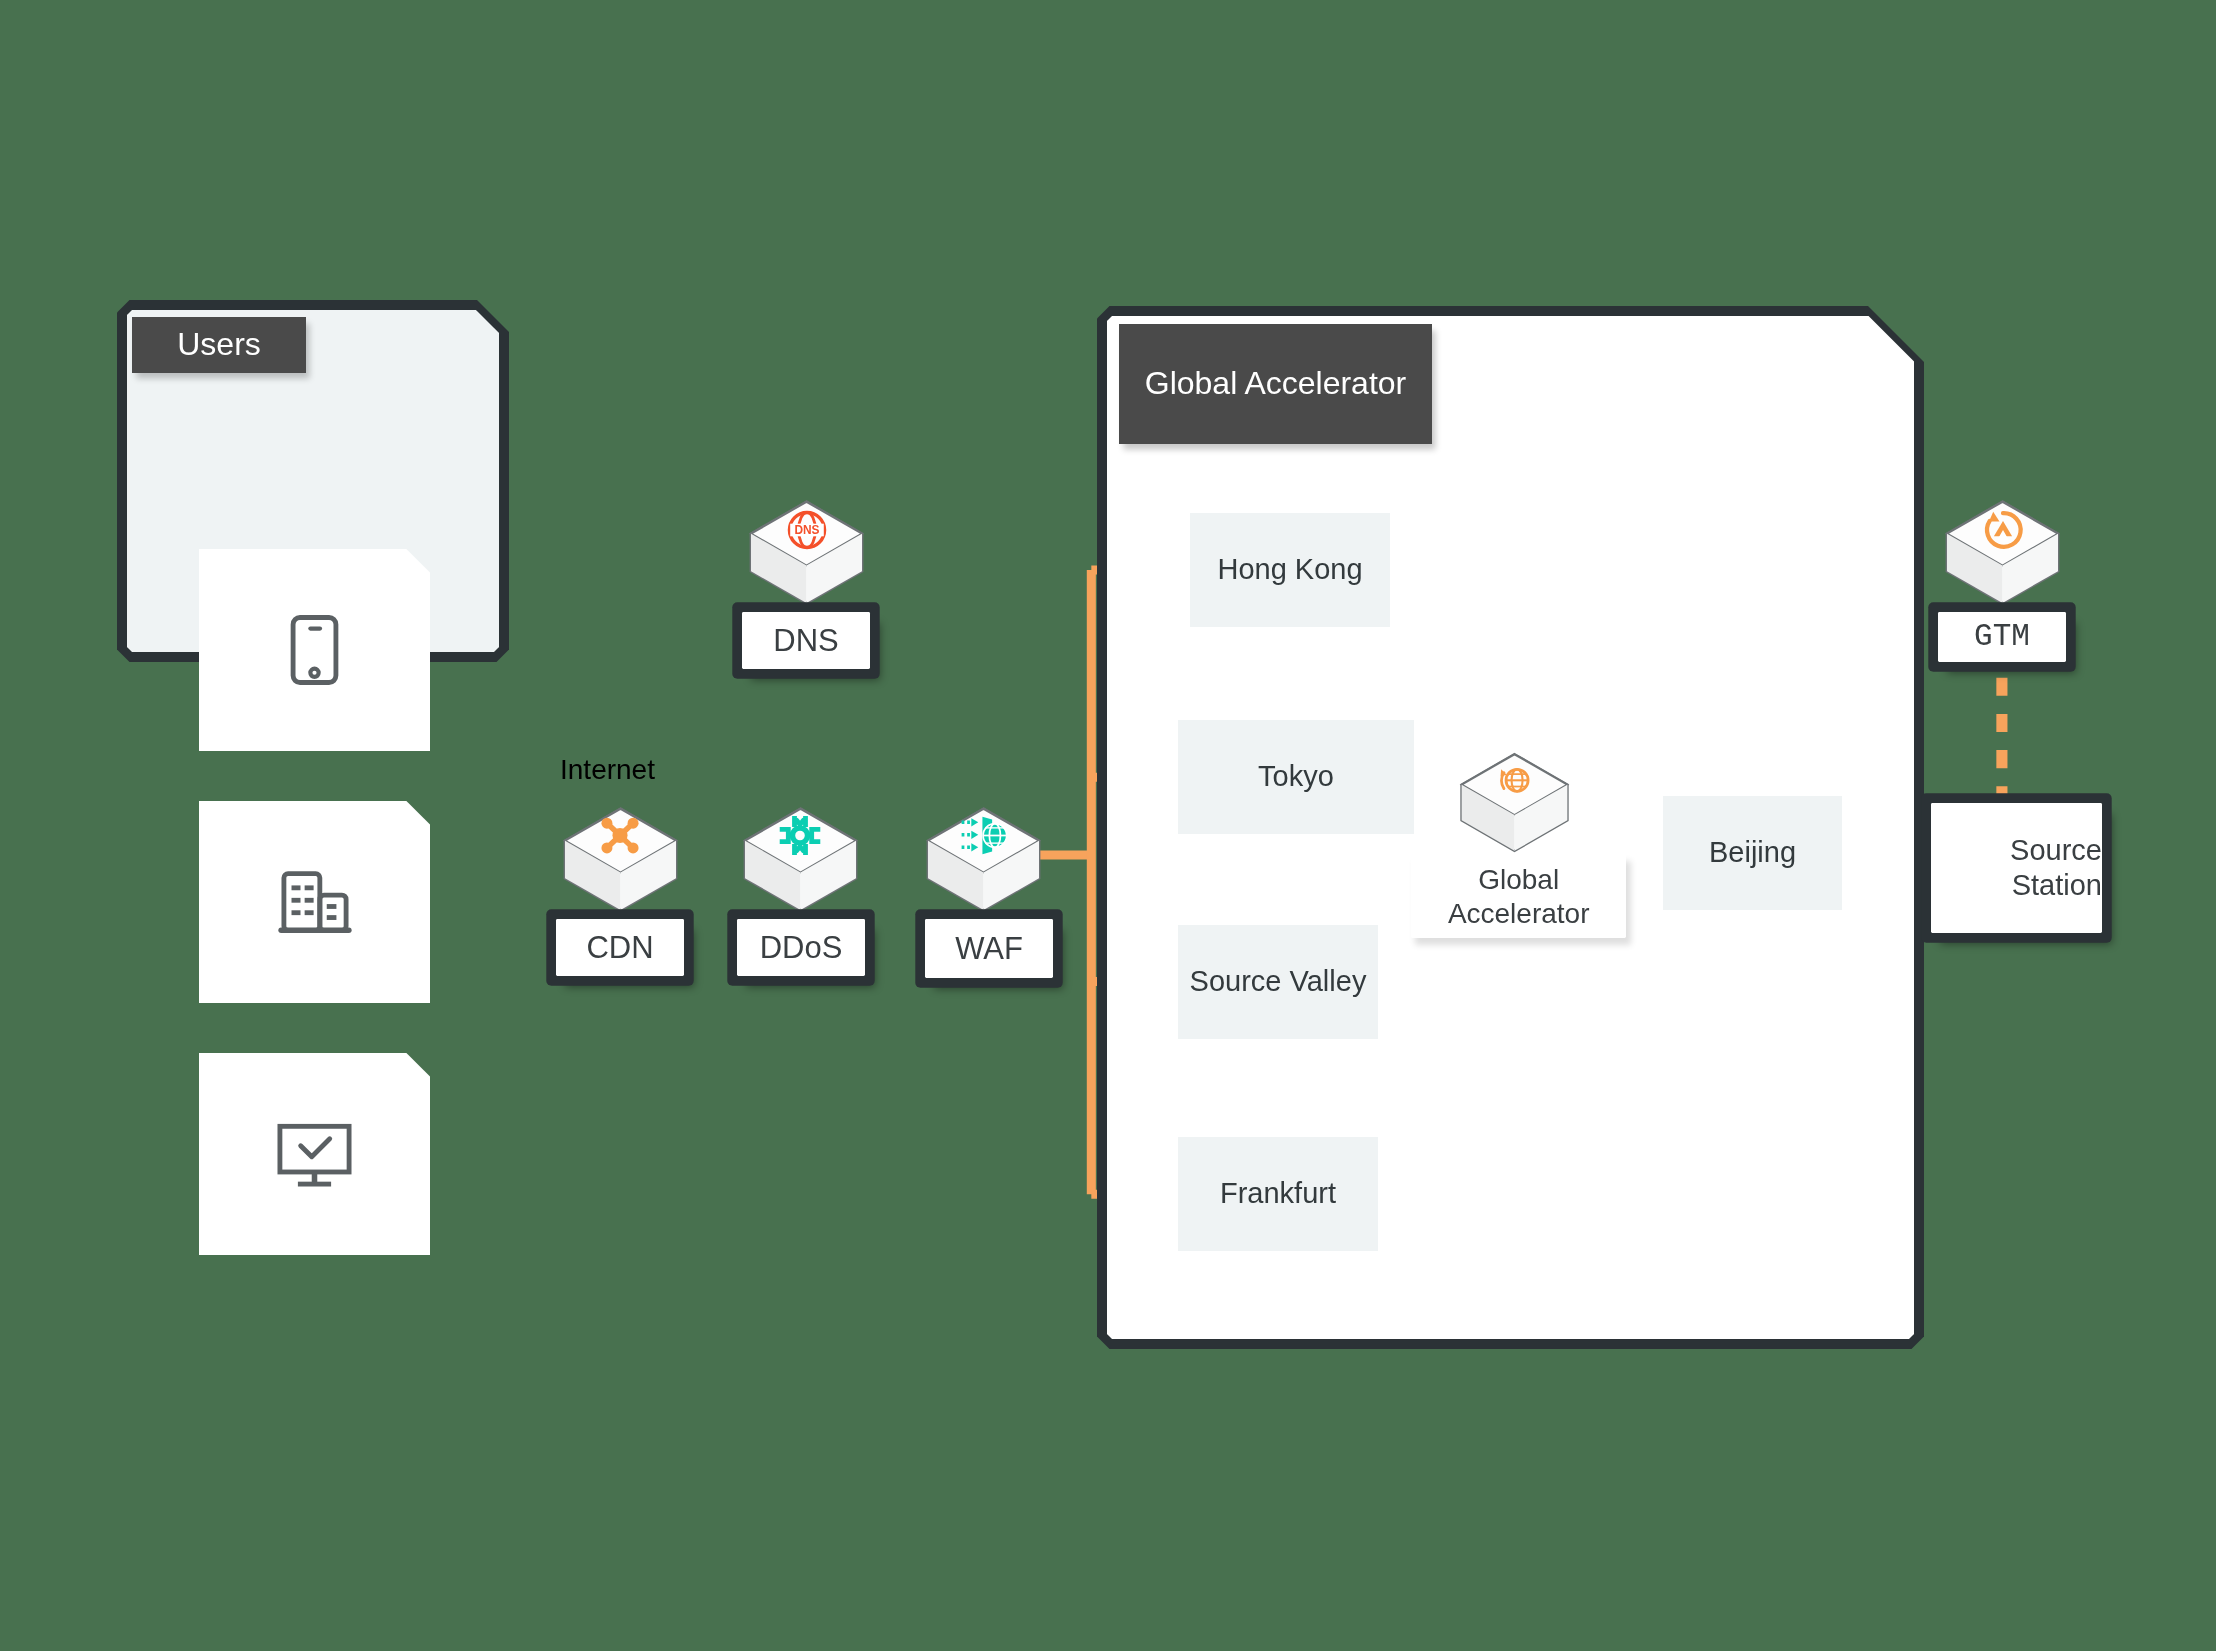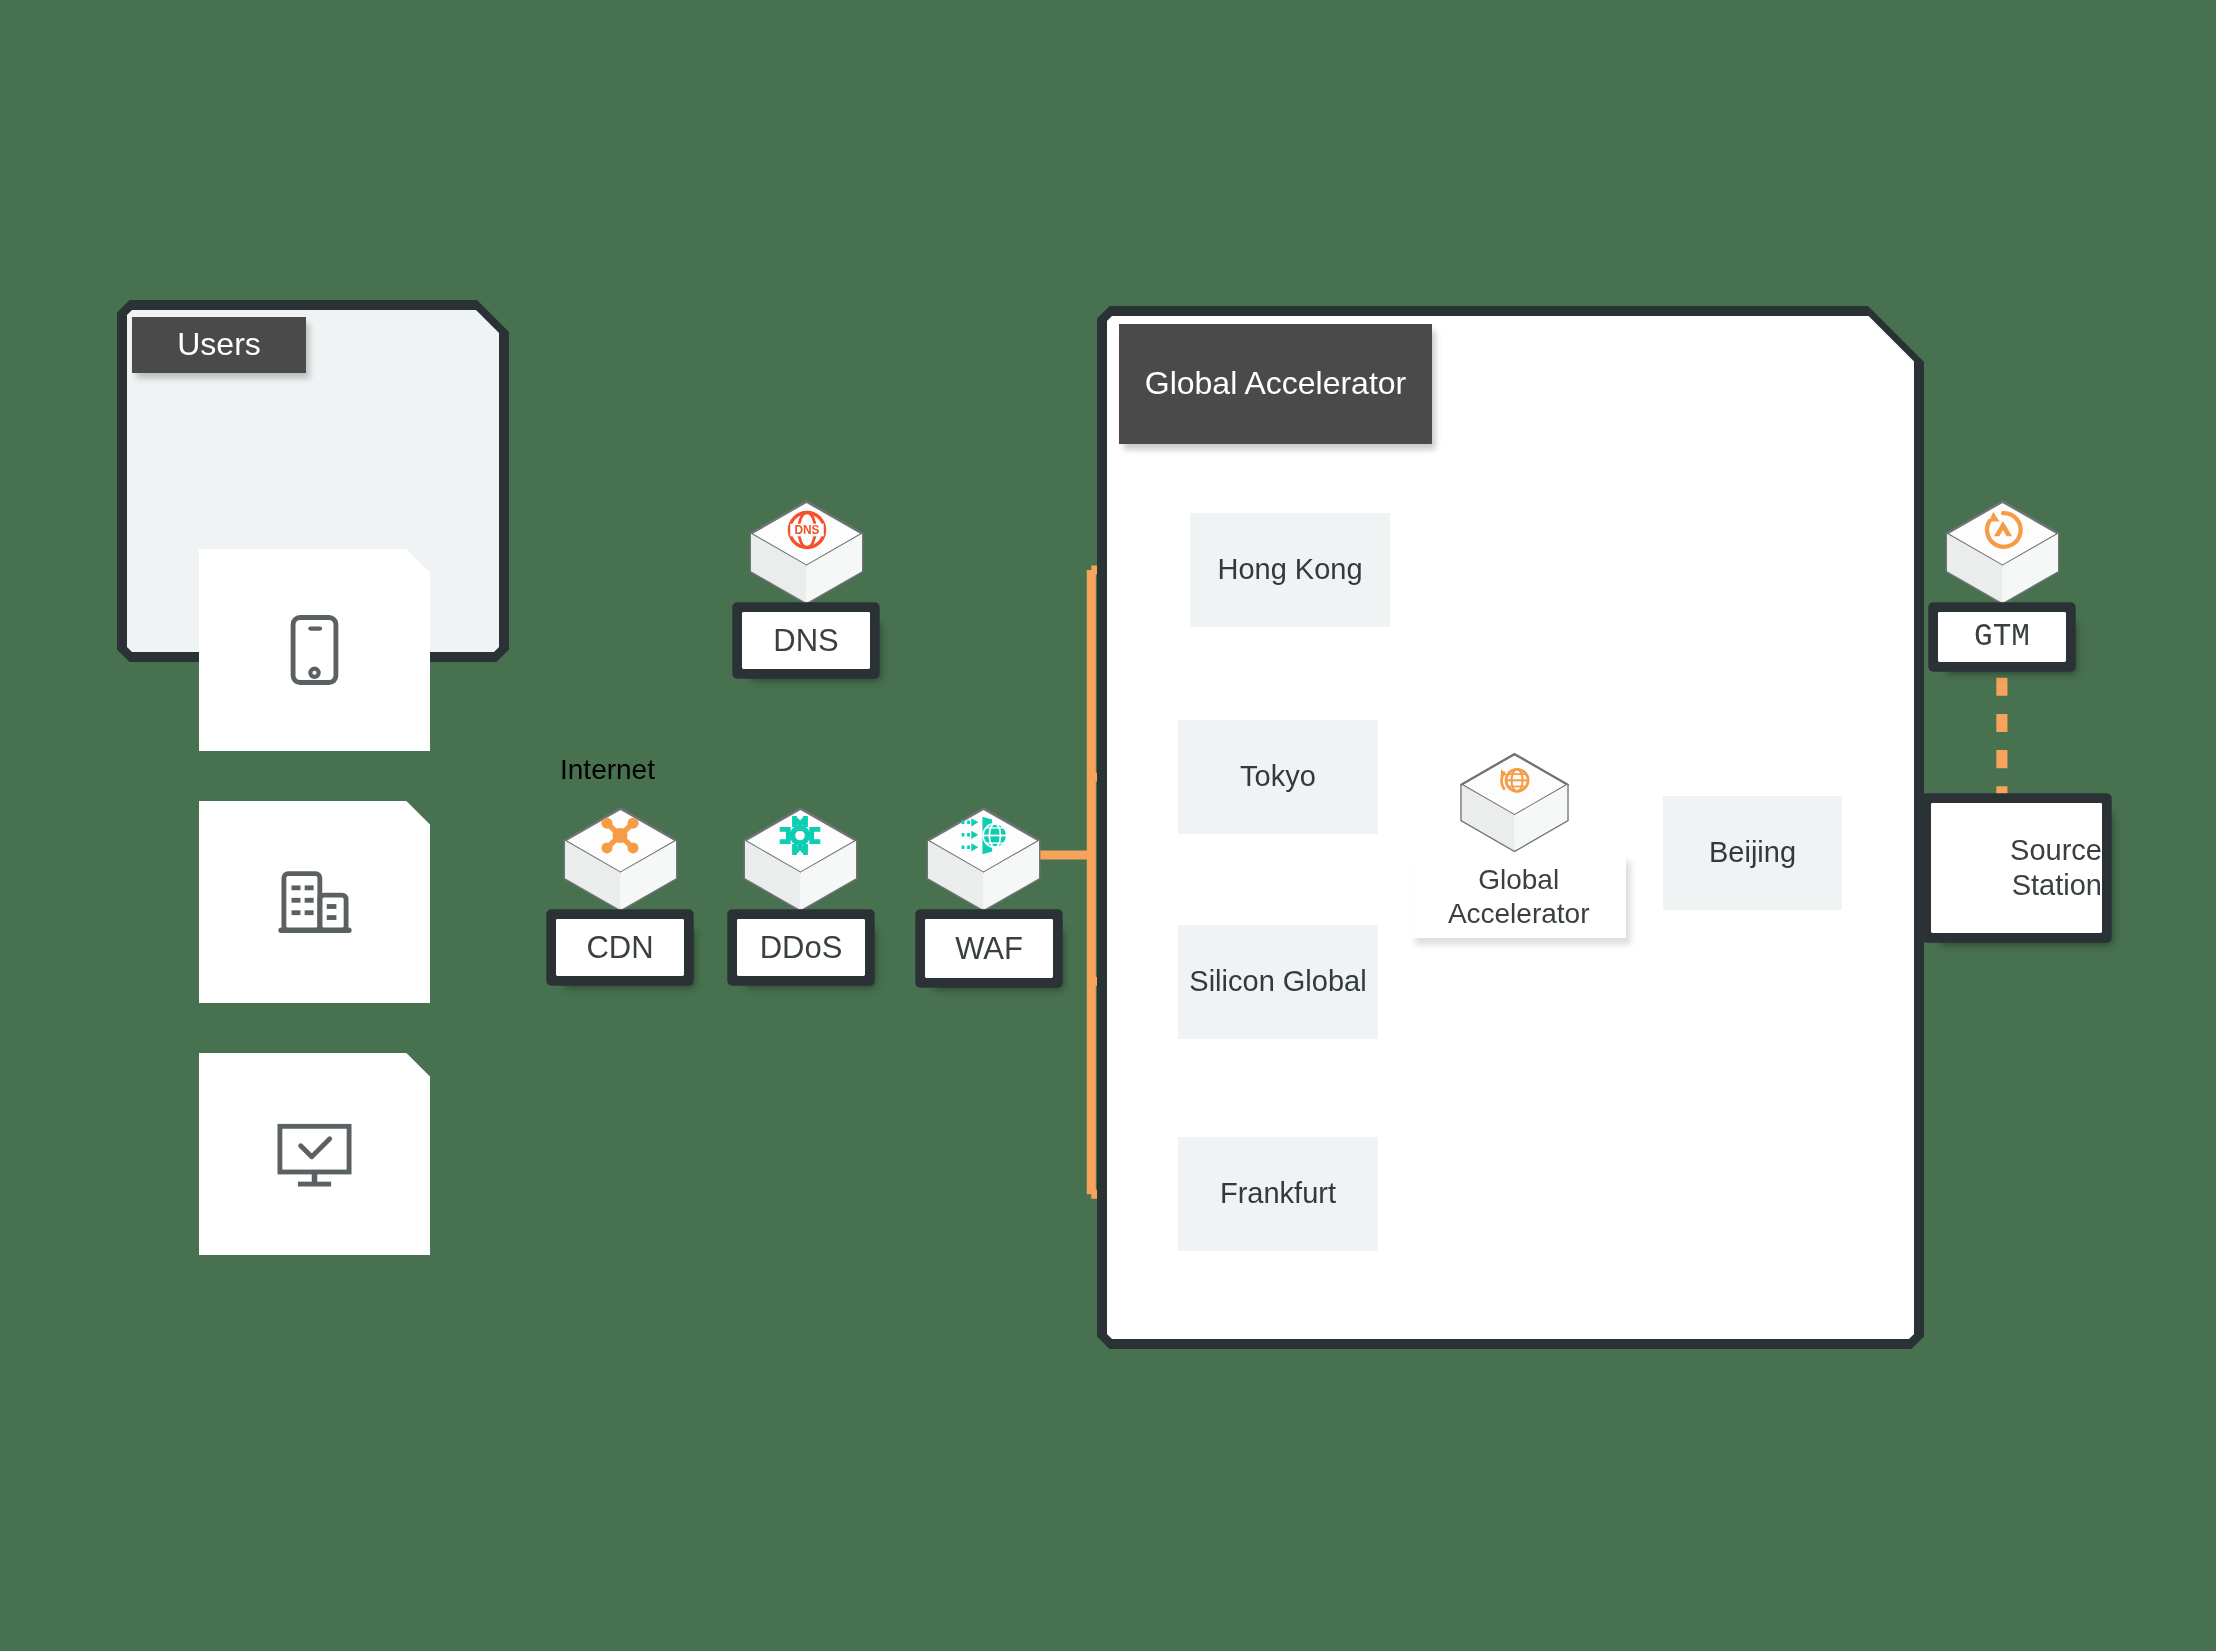--- a/index.html
+++ b/index.html
@@ -260,23 +260,23 @@
                 clip-path:polygon(12.5px 0,calc(100% - 56px) 0,100% 56px,100% calc(100% - 12.5px),calc(100% - 12.5px) 100%,12.5px 100%,0 calc(100% - 12.5px),0 12.5px);"></div>
     <div class="fold-inner" style="background:#ffffff;
                 -webkit-clip-path:polygon(5.6px 0,calc(100% - 46px) 0,100% 46px,100% calc(100% - 5.6px),calc(100% - 5.6px) 100%,5.6px 100%,0 calc(100% - 5.6px),0 5.6px);
                 clip-path:polygon(5.6px 0,calc(100% - 46px) 0,100% 46px,100% calc(100% - 5.6px),calc(100% - 5.6px) 100%,5.6px 100%,0 calc(100% - 5.6px),0 5.6px);"></div>
   </div>
 
   <div class="panel-title" id="ga-title">Global Accelerator</div>
 
   <div class="region-box" style="left:1178px;top:513px;width:200px;height:114px;margin-left:12px;">Hong Kong</div>
 
-  <div class="region-box" style="left:1178px;top:720px;width:200px;height:114px;">Tokyo</div>
-
-  <div class="region-box" style="left:1178px;top:925px;width:200px;height:114px;">Silicon Global</div>
+  <div class="region-box" style="left:1178px;top:720px;width:236px;height:114px;">Tokyo</div>
+
+  <div class="region-box" style="left:1178px;top:925px;width:200px;height:114px;">Source Valley</div>
 
   <div class="region-box" style="left:1663px;top:796px;width:179px;height:114px;">Beijing</div>
 
   <div class="region-box" style="left:1178px;top:1137px;width:200px;height:114px;">Frankfurt</div>
 
   <div class="node" style="left:1459px;top:751px;">
     <svg class="cube" width="111" height="107" viewBox="0 0 168 160">
       <polygon points="84,4 164,50 164,104 84,150 4,104 4,50" fill="#ffffff" stroke="#6e7376" stroke-width="4"></polygon>
       <polygon points="84,4 164,50 84,96 4,50" fill="#fdfdfd" stroke="#6e7376" stroke-width="3"></polygon>
       <polygon points="4,50 84,96 84,150 4,104" fill="#ebecec"></polygon>

